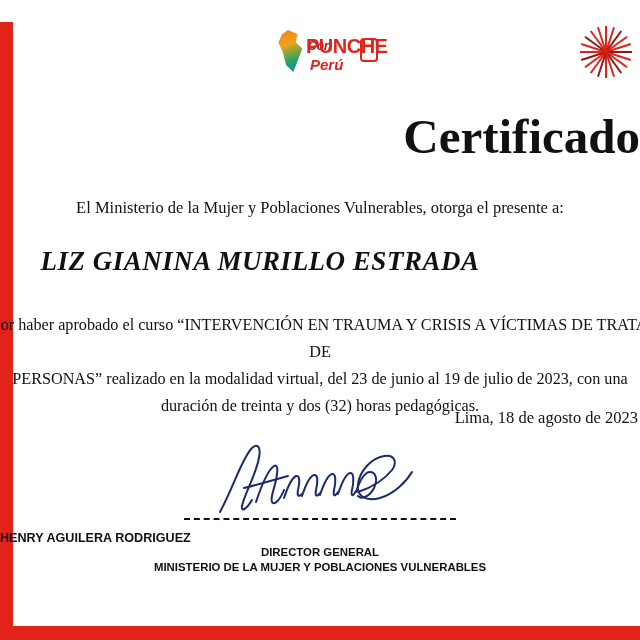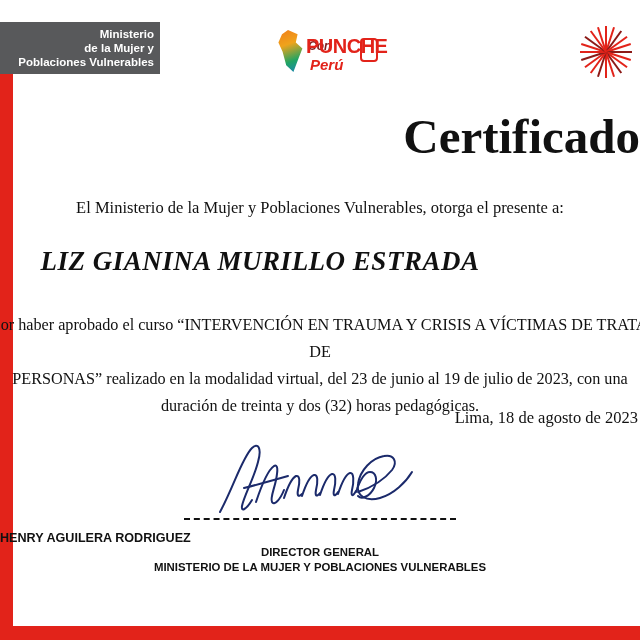--- a/index.html
+++ b/index.html
@@ -275,25 +275,20 @@
 </head>
 <body>
 
 <div class="certificate">
 
   <div class="left-band"></div>
   <div class="left-band-white"></div>
   <div class="bottom-band-inner"></div>
   <div class="bottom-band"></div>
 
-  <div class="ministry-logo">
-    <span class="ml-line">Ministerio</span>
-    <span class="ml-line">de la Mujer y</span>
-    <span class="ml-line">Poblaciones Vulnerables</span>
-  </div>
 
   <div class="punche-logo">
     <div class="punche-map"></div>
     <div class="punche-con">Con</div>
     <div class="punche-word">PUNCHE</div>
     <div class="punche-peru">Perú</div>
     <div class="punche-hand"></div>
   </div>
 
   <div class="burst">

